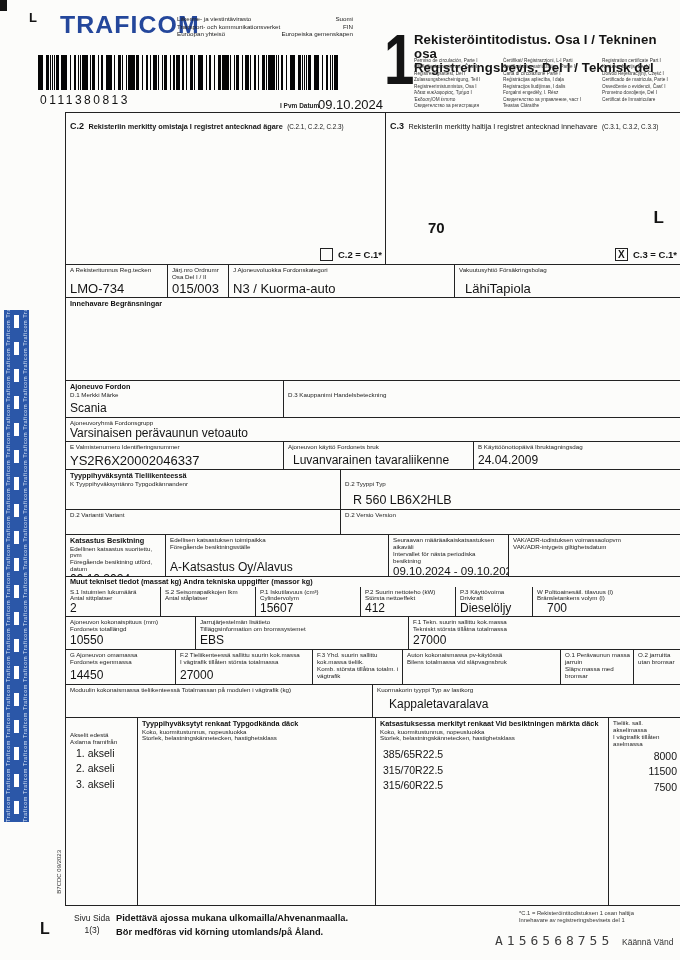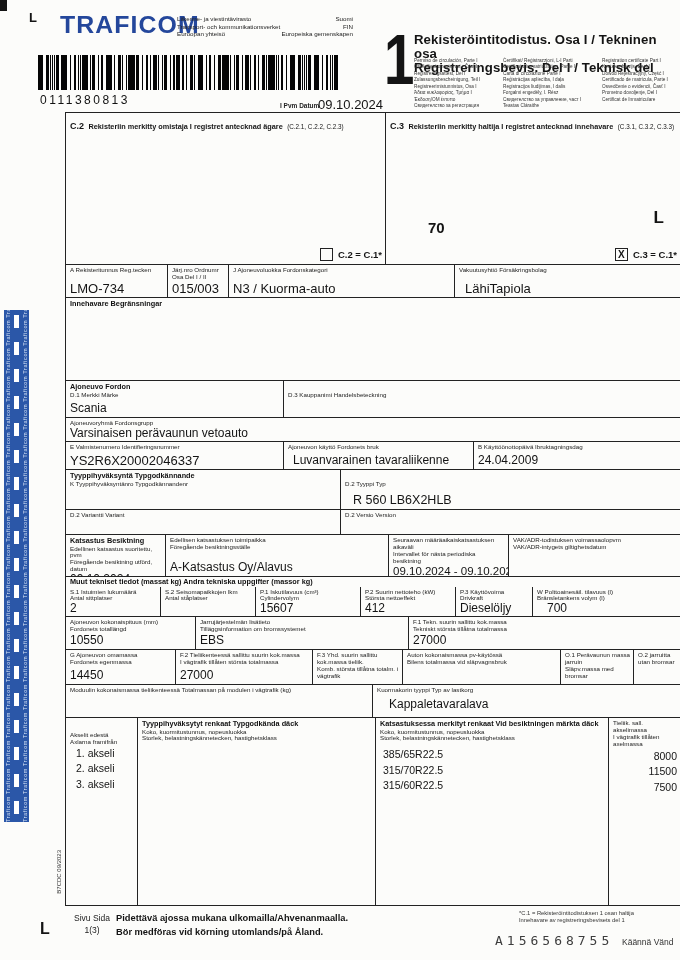--- a/index.html
+++ b/index.html
@@ -124,21 +124,21 @@
         <div><span style="font-size:9px;font-weight:bold">C.2</span>
           <span style="font-size:7.3px;font-weight:bold">Rekisteriin merkitty omistaja  I registret antecknad ägare</span>
           <span style="font-size:6.3px">(C.2.1, C.2.2, C.2.3)</span></div>
         <div class="cbrow">
           <div class="cb"></div>
           <div class="cblbl">C.2 = C.1*</div>
         </div>
       </div>
       <div class="cell" style="width:295px">
         <div><span style="font-size:9px;font-weight:bold">C.3</span>
-          <span style="font-size:7.3px;font-weight:bold">Rekisteriin merkitty haltija  I registret antecknad innehavare</span>
+          <span style="font-size:7.3px;font-weight:normal">Rekisteriin merkitty haltija  I registret antecknad innehavare</span>
           <span style="font-size:6.3px">(C.3.1, C.3.2, C.3.3)</span></div>
         <div class="abs" style="left:42px;bottom:28px;font-size:15px;font-weight:bold">70</div>
         <div class="abs" style="right:16px;bottom:36px;font-size:17px;font-weight:bold">L</div>
         <div class="cbrow">
           <div class="cb">X</div>
           <div class="cblbl">C.3 = C.1*</div>
         </div>
       </div>
     </div>
 
@@ -198,21 +198,21 @@
         <div class="val" style="padding-left:5px">Luvanvarainen tavaraliikenne</div>
       </div>
       <div class="cell" style="width:207px">
         <div class="lbl">B Käyttöönottopäivä Ibruktagningsdag</div>
         <div class="val">24.04.2009</div>
       </div>
     </div>
 
     <div class="band" style="height:40px">
       <div class="cell first" style="width:274px">
-        <div class="hdr">Tyyppihyväksyntä Typgodkännande</div>
+        <div class="hdr">Tyyppihyväksyntä Tieliikenteessä</div>
         <div class="lbl">K Tyyppihyväksyntänro Typgodkännandenr</div>
         <div class="val"></div>
       </div>
       <div class="cell" style="width:340px">
         <div class="lbl" style="margin-top:9px">D.2 Tyyppi Typ</div>
         <div class="val" style="font-size:12.5px;padding-left:8px">R 560 LB6X2HLB</div>
       </div>
     </div>
 
     <div class="band" style="height:25px">

